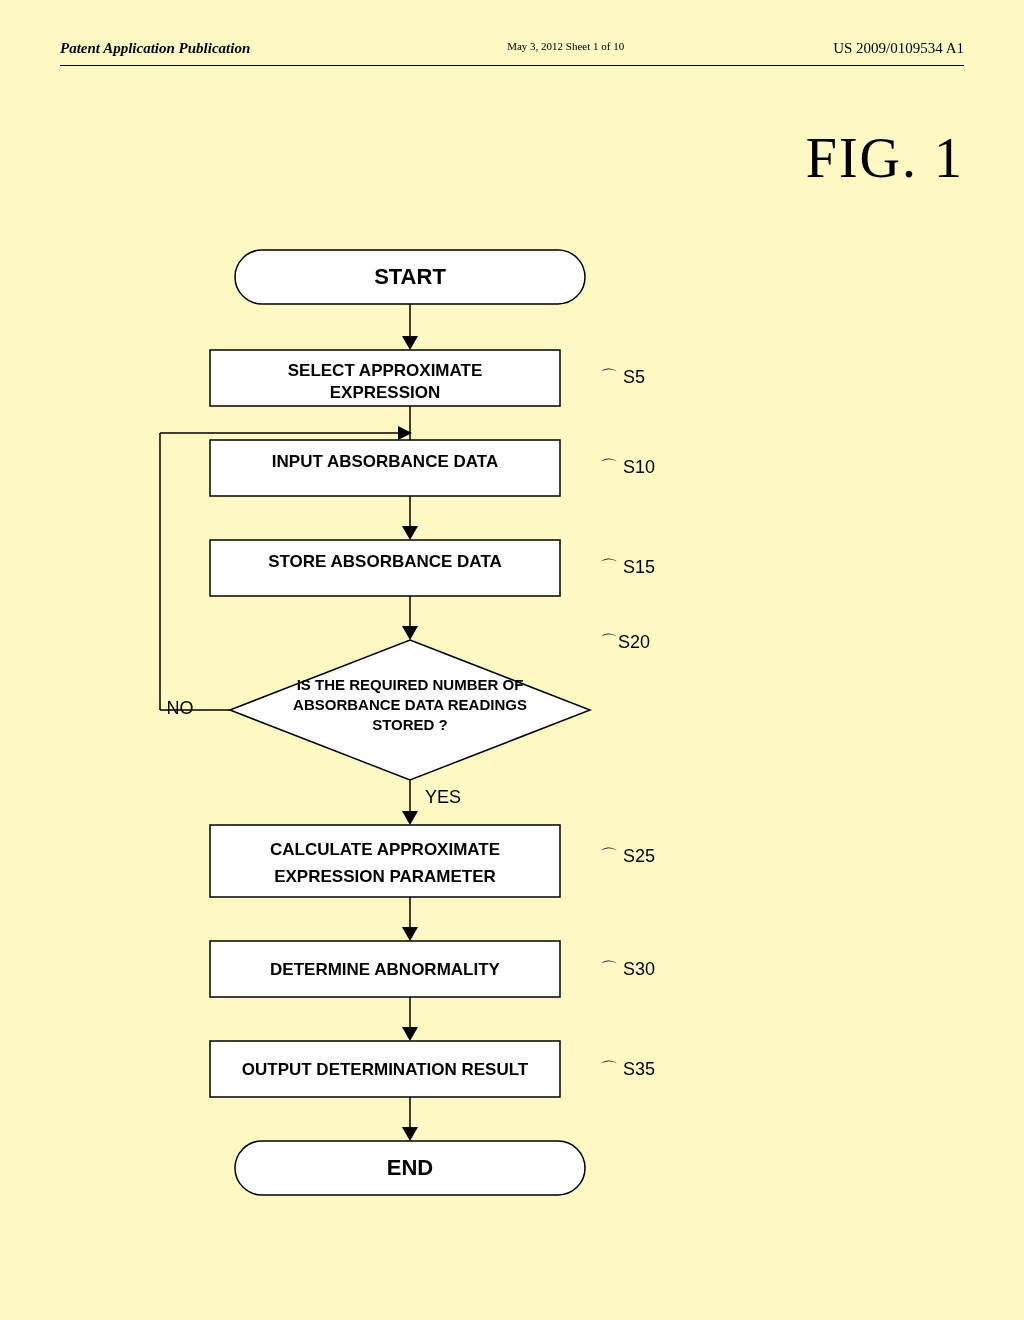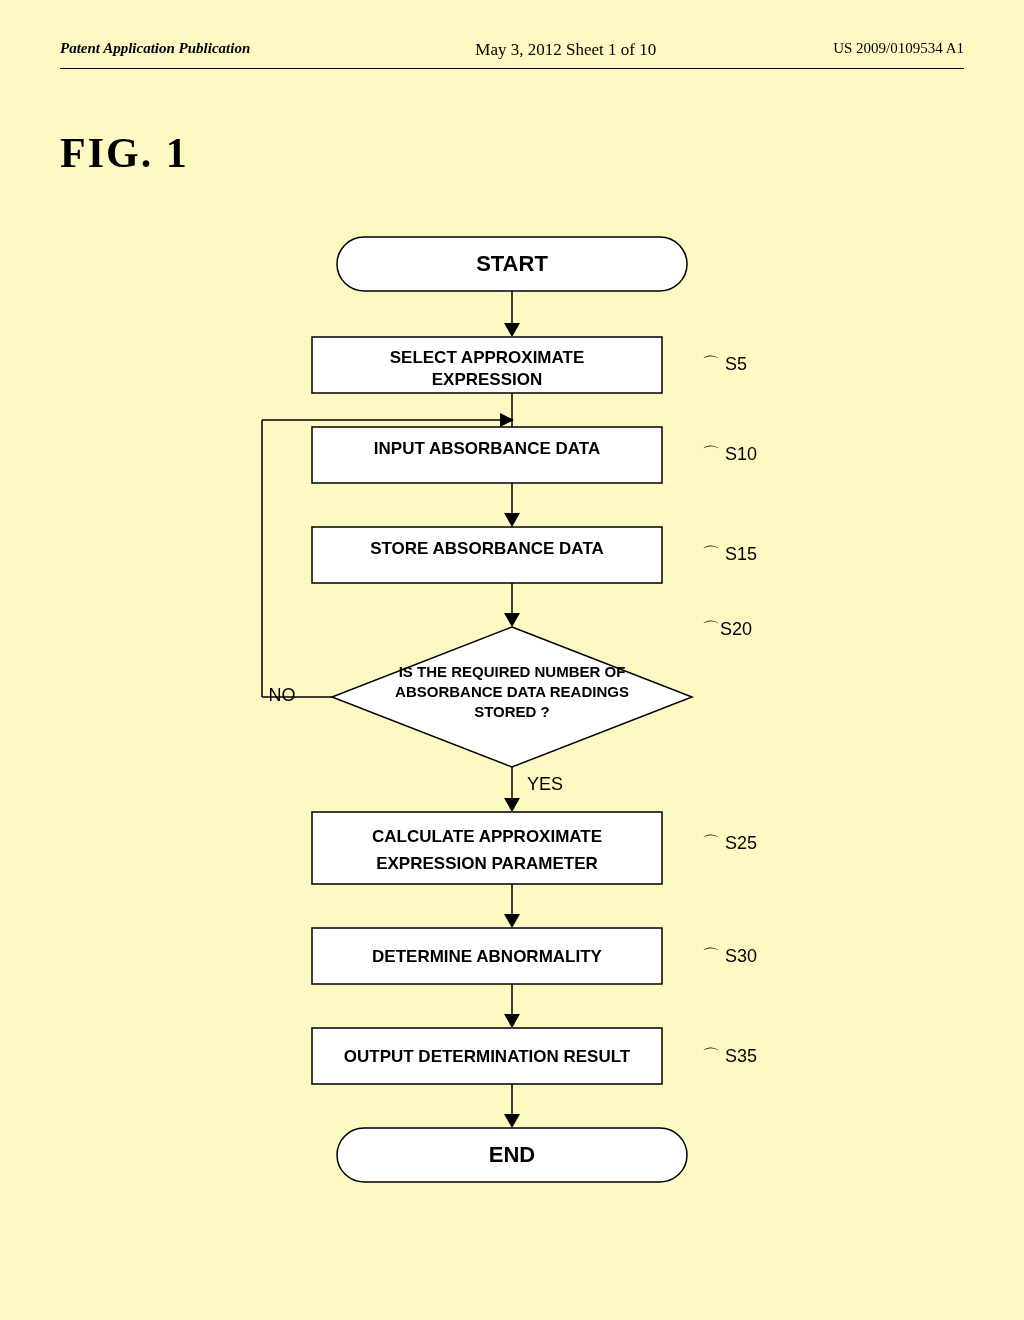--- a/index.html
+++ b/index.html
@@ -31,52 +31,52 @@
       margin-bottom: 60px;
     }
 
     .header-left {
       font-size: 15px;
       font-weight: bold;
       font-style: italic;
     }
 
     .header-center {
-      font-size: 17px;
+      font-size: 11px;
       text-align: center;
       margin-left: 48px;
     }
 
     .header-right {
       font-size: 15px;
     }
 
     
     .fig-title {
-      text-align: left;
-      font-size: 42px;
-      font-weight: bold;
+      text-align: right;
+      font-size: 56px;
+      font-weight: normal;
       margin-bottom: 50px;
       letter-spacing: 2px;
     }
   </style>
 </head>
 <body>
 
 <div class="page">
 
   <div class="header">
     <div class="header-left">Patent Application Publication</div>
     <div class="header-center">May 3, 2012   Sheet 1 of 10</div>
     <div class="header-right">US 2009/0109534 A1</div>
   </div>
 
   <div class="fig-title">FIG. 1</div>
 
-  <div style="position:relative; width:100%; display:flex; justify-content:center;">
+  <div style="position:relative; width:100%; display:flex; ">
     <svg width="700" height="1050" viewBox="0 0 700 1050" xmlns="http://www.w3.org/2000/svg" style="font-family: Arial, sans-serif; overflow: visible;">
 
       <rect x="175" y="10" width="350" height="54" rx="27" ry="27" fill="white" stroke="black" stroke-width="1.5"></rect>
       <text x="350" y="44" text-anchor="middle" font-size="22" font-weight="bold">START</text>
 
       <line x1="350" y1="64" x2="350" y2="100" stroke="black" stroke-width="1.5"></line>
       <polygon points="342,96 350,110 358,96" fill="black"></polygon>
 
       <rect x="150" y="110" width="350" height="56" fill="white" stroke="black" stroke-width="1.5"></rect>
       <text x="325" y="136" text-anchor="middle" font-size="17" font-weight="bold">SELECT APPROXIMATE</text>

